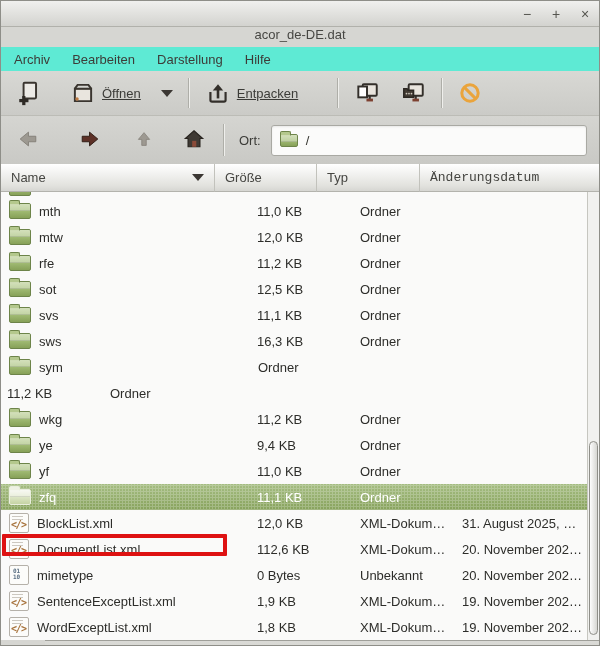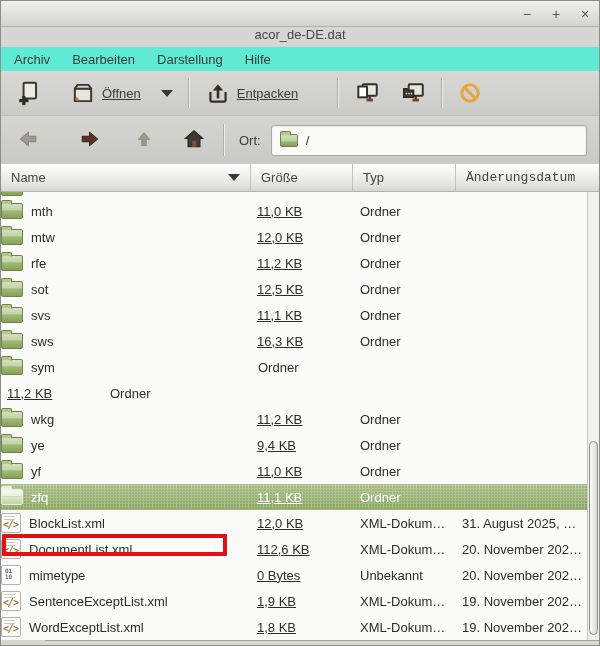--- a/index.html
+++ b/index.html
@@ -52,36 +52,36 @@
   .gfolder.small { width:18px; height:13px; }
   .row.selected .gfolder { background:linear-gradient(180deg,#f3f5ec 0%,#dde6c6 50%,#c5d3a4 100%);
              border-color:#e9eedd; }
   .row.selected .gfolder::before { background:#eef1e4; border-color:#e9eedd; }
 
   
   .list-header { height:28px; display:flex; }
   .hcell { background:linear-gradient(#ffffff,#e2e2de 80%,#d6d6d2); border-right:1px solid #c2c2bc;
            border-bottom:1px solid #b3b3ad; display:flex; align-items:center; padding-left:10px;
            color:#454541; }
-  .hcell.h-name { width:250px; justify-content:space-between; padding-right:10px; }
+  .hcell.h-name { width:214px; justify-content:space-between; padding-right:10px; }
   .hcell.h-size { width:102px; }
   .hcell.h-type { width:103px; }
   .hcell.h-date { flex:1; border-right:none;font-family:Liberation Mono, monospace; }
   .sort-arrow { width:0; height:0; border-left:6px solid transparent; border-right:6px solid transparent;
                 border-top:7px solid #3b3733; }
 
   
   .list-body { position:relative; height:448px; background:#fafaf9; overflow:hidden; }
   .row { position:relative; height:26px; display:flex; align-items:center; color:#2d2d2a; }
   .row.partial { height:6px; overflow:hidden; }
   .row.partial .c-name { align-items:flex-start; }
   .row.partial .gfolder { margin-top:-12px; }
   .cell { display:flex; align-items:center; height:100%; }
-  .c-name { width:250px; gap:8px; }
-  .c-size { width:102px; padding-left:6px;text-decoration:underline; }
+  .c-name { width:250px; padding-left:8px; gap:8px; }
+  .c-size { width:102px; padding-left:6px; }
   .c-type { width:103px; padding-left:7px; }
   .c-date { flex:1; padding-left:6px; }
   .row.selected { background-image:radial-gradient(rgba(255,255,255,.22) 1px, transparent 1.4px),
                                    linear-gradient(#a5bd82,#87a25c);
                   background-size:3px 3px, auto; color:#ffffff; }
 
   
   .ficon { flex:none; }
   .ficon.xml, .ficon.binary { position:relative; width:20px; height:20px; background:#fcfcfa;
            border:1px solid #b5b1a9; border-radius:2px; }

